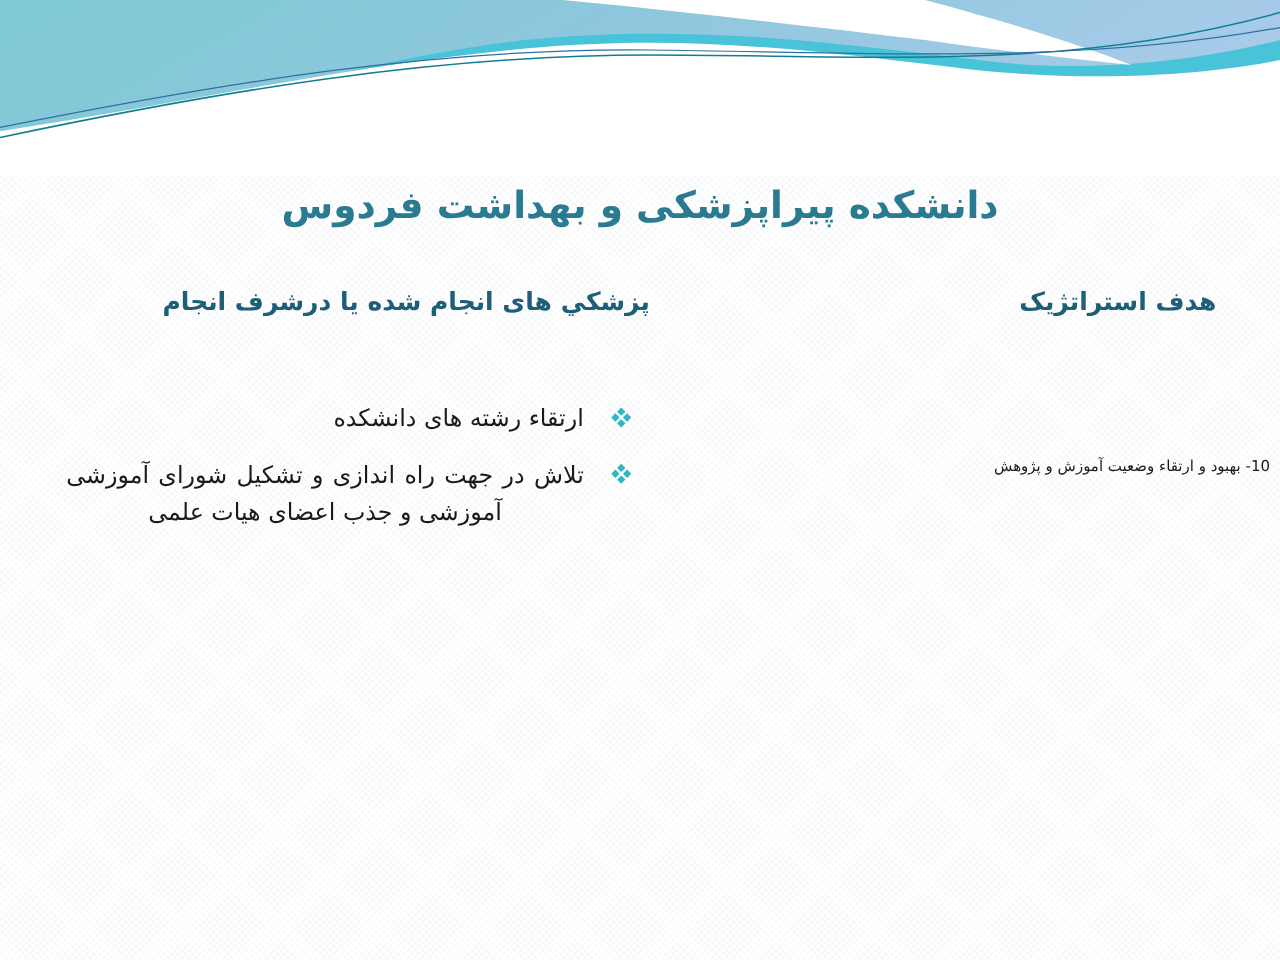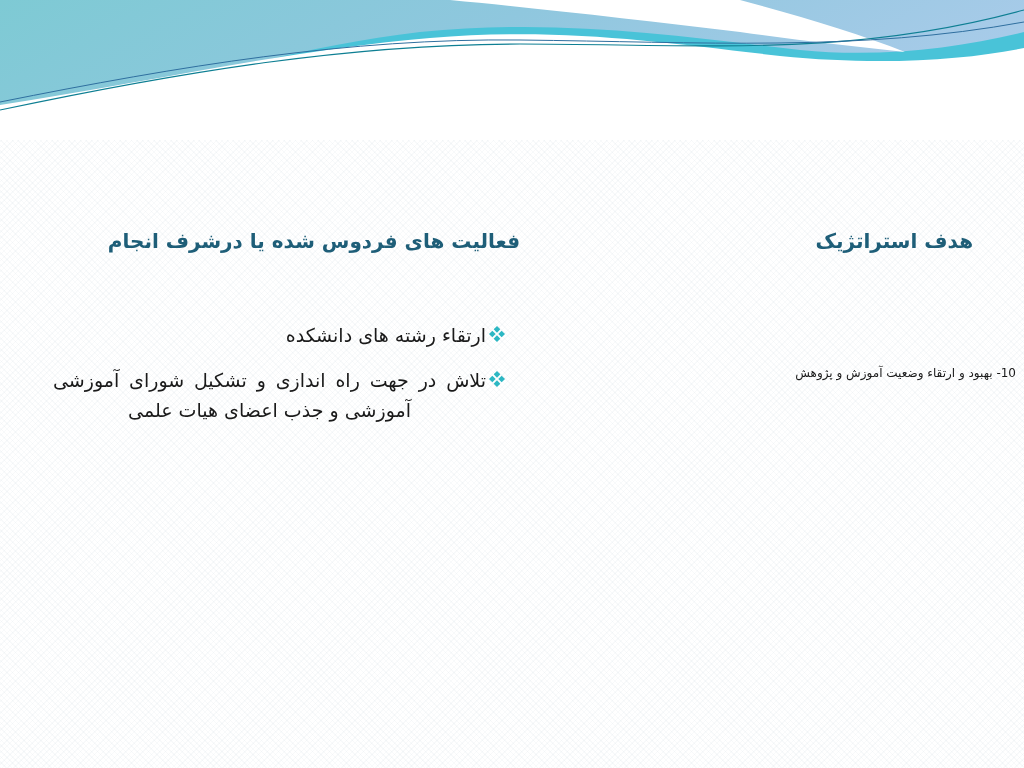--- a/index.html
+++ b/index.html
@@ -48,21 +48,21 @@
     white-space:nowrap;
   }
 
   .activity-list{
     position:absolute;top:320px;right:519px;
     width:452px;
     list-style:none;margin:0;padding:0;
   }
   .activity-item{
     display:flex;align-items:flex-start;
-    gap:3px;
+    gap:22px;
     margin:0 0 15px 0;
   }
   .bullet-icon{
     flex:0 0 auto;
     width:16px;height:16px;
     margin-top:6px;
     color:var(--bullet,#2cb7c3);
   }
   .activity-text{
     flex:1 1 auto;
@@ -86,23 +86,24 @@
       </linearGradient>
     </defs>
     <rect x="0" y="0" width="1024" height="140" fill="url(#sky)"></rect>
     <path class="wave-cyan" d="M0,120 C150,95 280,48 420,32 C560,18 680,36 800,50 C880,58 960,48 1024,32 L1024,140 L0,140 Z"></path>
     <path class="wave-white" d="M450,0 L740,0 C800,16 860,34 905,52 C850,46 795,40 740,32 C640,20 535,8 450,0 Z"></path>
     <path class="wave-white" d="M0,105 C150,82 290,50 430,38 C560,27 660,42 780,56 C880,66 965,60 1024,48 L1024,140 L0,140 Z"></path>
     <path class="wave-line-1" d="M0,110 C180,72 350,44 520,44 C700,44 850,58 1024,10"></path>
     <path class="wave-line-2" d="M0,102 C180,66 350,38 520,40 C700,42 860,52 1024,22"></path>
   </svg>
 
+  <div class="slide-title">دانشکده پیراپزشکی و بهداشت فردوس</div>
 
   <div class="col-header goal">هدف استراتژیک</div>
-  <div class="col-header activities">فعالیت های فردوس شده یا درشرف انجام</div>
+  <div class="col-header activities">پزشكي های انجام شده یا درشرف انجام</div>
 
   <div class="goal-item">10- بهبود و ارتقاء وضعیت آموزش و پژوهش</div>
 
   <ul class="activity-list">
     <li class="activity-item">
       <svg class="bullet-icon" viewBox="0 0 24 24" aria-hidden="true">
         <path fill="currentColor" d="M12 0 L17 5 L12 10 L7 5 Z"></path>
         <path fill="currentColor" d="M5 7 L10 12 L5 17 L0 12 Z"></path>
         <path fill="currentColor" d="M19 7 L24 12 L19 17 L14 12 Z"></path>
         <path fill="currentColor" d="M12 14 L17 19 L12 24 L7 19 Z"></path>

